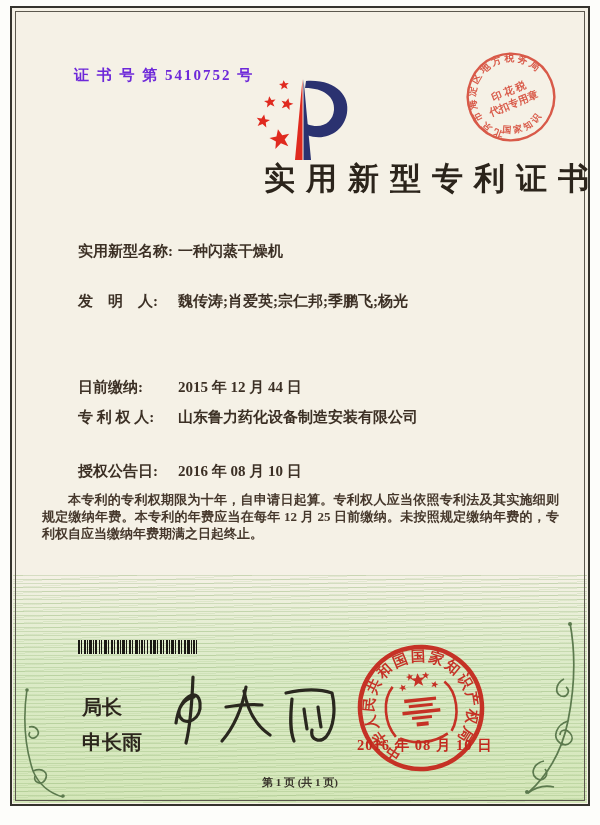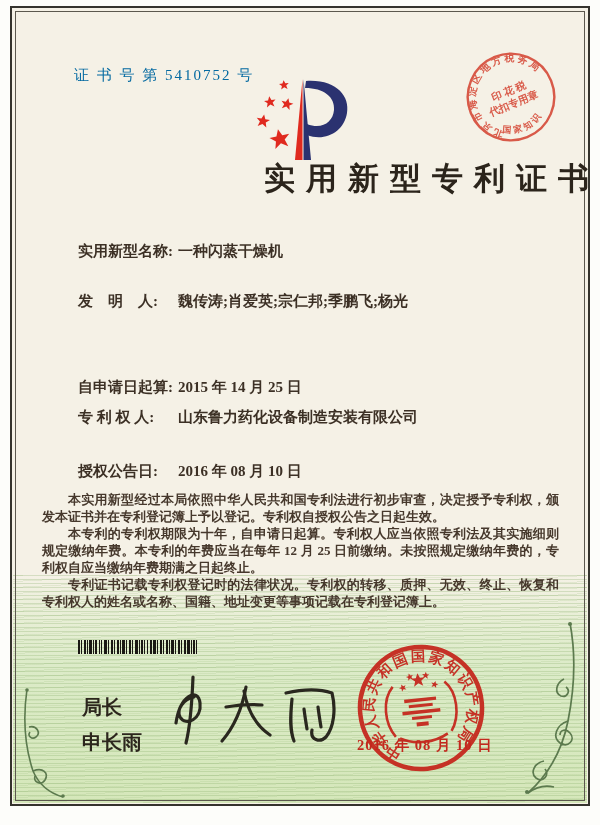--- a/index.html
+++ b/index.html
@@ -7,21 +7,21 @@
   .page{position:relative;width:600px;height:825px;background:#fdfdfa;overflow:hidden;}
   .paper{position:absolute;left:10px;top:6px;right:10px;bottom:19px;background:#f5f1e6;}
   .band{position:absolute;left:13px;right:13px;top:575px;bottom:22px;
     background:linear-gradient(180deg, rgba(220,235,200,0) 0%, rgba(224,237,204,.55) 16%, #dcebc8 40%, #d5e7ba 100%);}
   .band::after{content:"";position:absolute;inset:0;
     background:repeating-linear-gradient(180deg, rgba(130,170,100,.28) 0 1px, rgba(130,170,100,0) 1px 4px),
                repeating-linear-gradient(177deg, rgba(150,185,120,.18) 0 1px, rgba(150,185,120,0) 1px 6px);}
   .frame-outer{position:absolute;left:10px;top:6px;right:10px;bottom:19px;border:2.5px solid #35332d;pointer-events:none;}
   .frame-inner{position:absolute;left:15px;top:11px;right:15px;bottom:24px;border:1px solid #5c584e;pointer-events:none;}
 
-  .cert-no{position:absolute;left:74px;top:66px;font-size:15px;letter-spacing:2px;color:#0369a1;font-weight:400;}
+  .cert-no{position:absolute;left:74px;top:66px;font-size:15px;letter-spacing:2px;color:#6d28d9;font-weight:700;}
   .logo{position:absolute;left:233px;top:76px;width:134px;height:88px;}
   .tax-stamp{position:absolute;left:464px;top:50px;width:94px;height:94px;transform:rotate(-22deg);opacity:.85;}
   .title{position:absolute;left:0;top:158px;width:100%;text-align:right;font-size:31px;font-weight:700;
     letter-spacing:11px;text-indent:11px;color:#2b241b;}
 
   .frow{position:absolute;left:78px;font-size:15px;font-weight:600;color:#3c3025;white-space:nowrap;}
   .frow .lbl{display:inline-block;width:100px;}
   .f0{top:242px}.f1{top:292px}.f2{top:335px}.f3{top:378px}.f4{top:408px}.f5{top:462px}
 
   .body-text{position:absolute;left:42px;top:491px;width:517px;color:#46382c;font-size:13px;
@@ -85,33 +85,31 @@
 
   <div class="title">实用新型专利证书</div>
 
   <div class="frow f0">
     <span class="lbl">实用新型名称: </span><span>一种闪蒸干燥机</span>
   </div>
   <div class="frow f1">
     <span class="lbl">发　明　人: </span><span>魏传涛;肖爱英;宗仁邦;季鹏飞;杨光</span>
   </div>
   <div class="frow f3">
-    <span class="lbl">自申请日起算: </span><span>2015 年 14 月 25 日</span>
+    <span class="lbl">日前缴纳: </span><span>2015 年 12 月 44 日</span>
   </div>
   <div class="frow f4">
     <span class="lbl">专 利 权 人: </span><span>山东鲁力药化设备制造安装有限公司</span>
   </div>
   <div class="frow f5">
     <span class="lbl">授权公告日: </span><span>2016 年 08 月 10 日</span>
   </div>
 
   <div class="body-text">
-    <p>本实用新型经过本局依照中华人民共和国专利法进行初步审查，决定授予专利权，颁发本证书并在专利登记簿上予以登记。专利权自授权公告之日起生效。</p>
     <p>本专利的专利权期限为十年，自申请日起算。专利权人应当依照专利法及其实施细则规定缴纳年费。本专利的年费应当在每年 12 月 25 日前缴纳。未按照规定缴纳年费的，专利权自应当缴纳年费期满之日起终止。</p>
-    <p>专利证书记载专利权登记时的法律状况。专利权的转移、质押、无效、终止、恢复和专利权人的姓名或名称、国籍、地址变更等事项记载在专利登记簿上。</p>
   </div>
 
   <svg class="barcode" viewBox="0 0 120 14" preserveAspectRatio="none">
     <g fill="#1a1814">
       <rect x="0" width="2" height="14"></rect>
         <rect x="3" width="1" height="14"></rect>
         <rect x="6" width="2" height="14"></rect>
       <rect x="9" width="1" height="14"></rect>
         <rect x="11" width="3" height="14"></rect>
         <rect x="15" width="1" height="14"></rect>
@@ -214,13 +212,14 @@
       <path d="M8,2 C4,30 6,60 14,84 C20,98 30,106 44,110"></path>
       <path d="M14,84 C24,80 30,86 26,93 C22,99 14,95 16,89"></path>
       <path d="M10,40 C18,38 22,46 17,50 C13,53 8,49 11,45"></path>
     </g>
     <g fill="#5c7a4e">
         <circle cx="8" cy="3" r="1.8"></circle>
         <circle cx="44" cy="109" r="1.8"></circle>
       </g>
   </svg>
 
+  <div class="footer">第 1 页 (共 1 页)</div>
 </div>
 
 </body></html>

